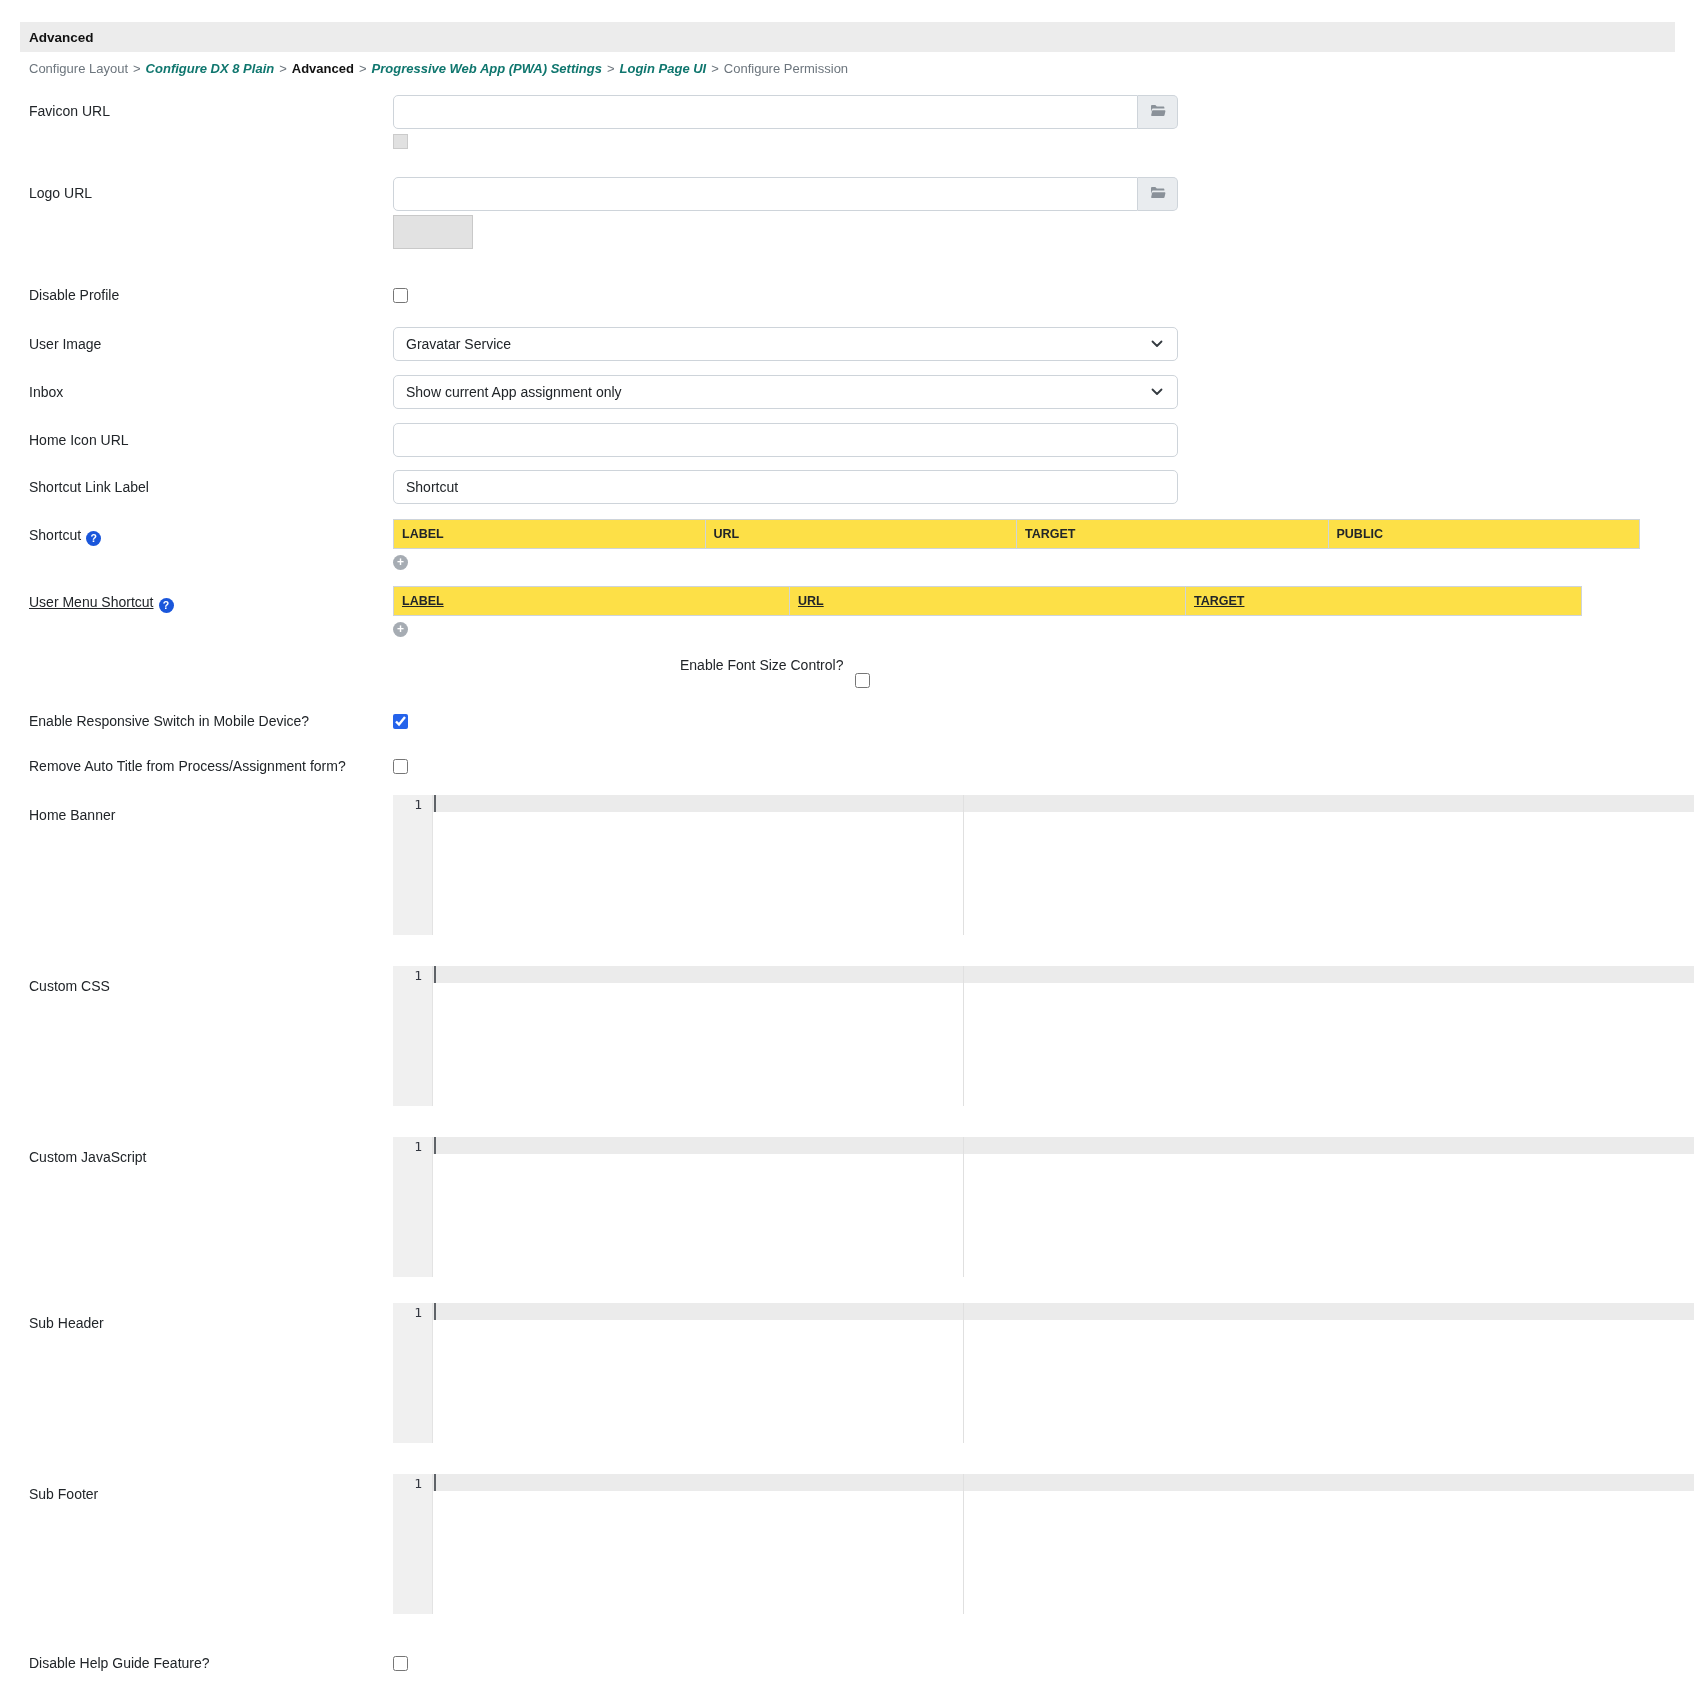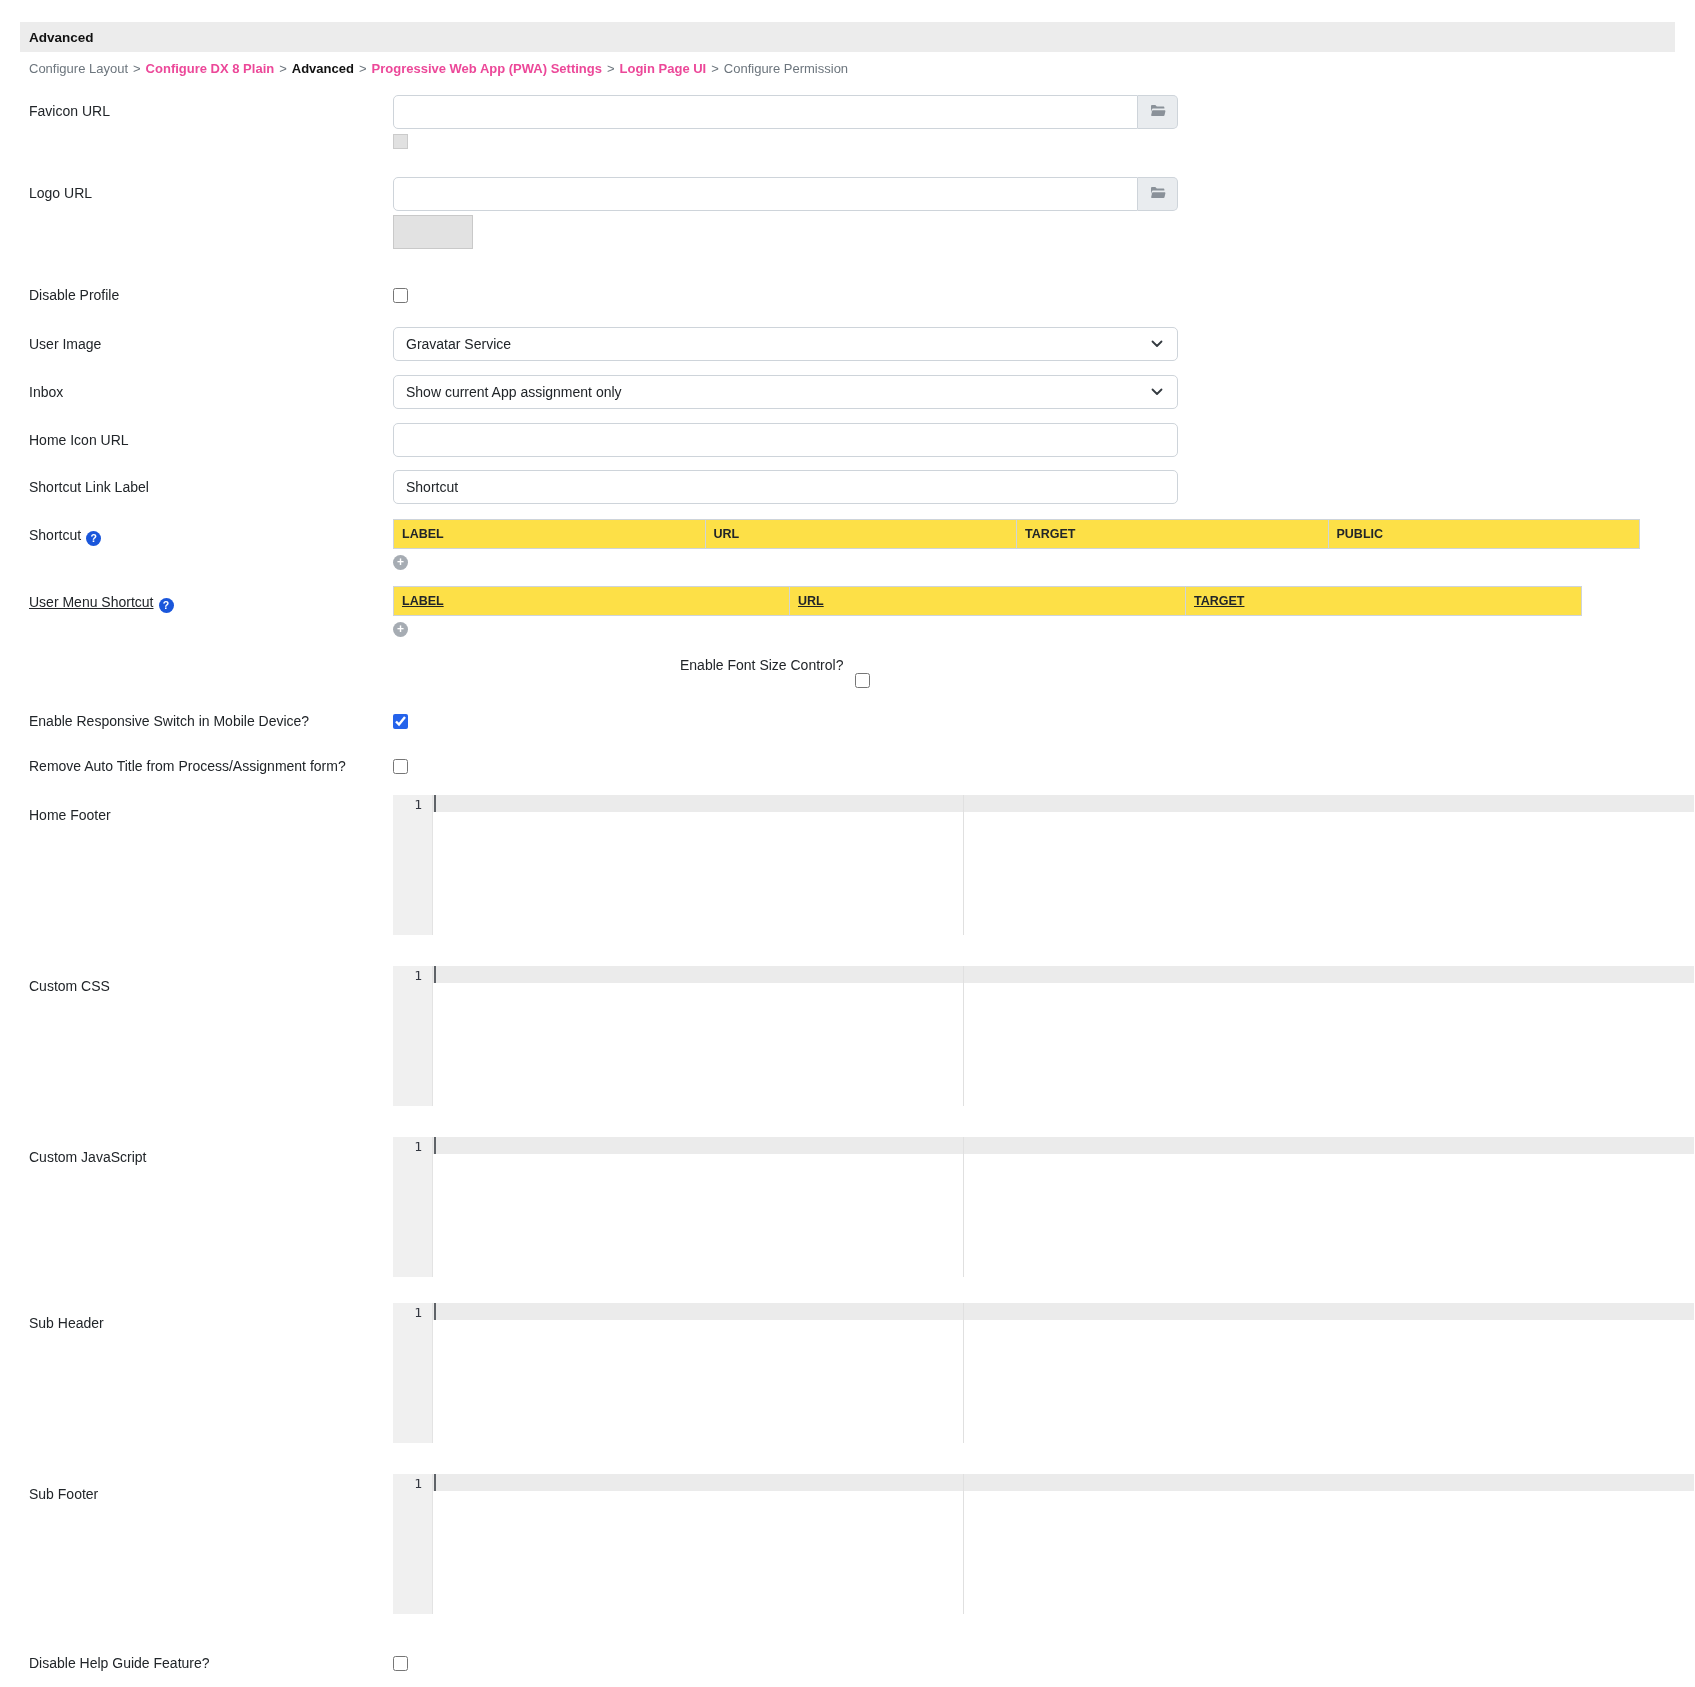--- a/index.html
+++ b/index.html
@@ -13,21 +13,21 @@
     margin:22px 20px 0 20px; height:30px; background:#ececec;
     display:flex; align-items:center; padding-left:9px;
     font-size:13.5px; font-weight:bold; color:#111;
   }
   
   .breadcrumb {
     margin:8px 0 19px 29px; font-size:13px; color:#6c757d; height:16px;
     display:flex; align-items:center; gap:5px; white-space:nowrap;
   }
   .breadcrumb .crumb.plain { color:#6c757d; font-weight:normal; }
-  .breadcrumb .crumb.link  { color:#ec4899; font-weight:bold; cursor:pointer; }
+  .breadcrumb .crumb.link  { color:#0f766e; font-weight:bold; cursor:pointer;font-style:italic; }
   .breadcrumb .crumb.current { color:#111; font-weight:bold; }
   .breadcrumb .sep { color:#6c757d; }
   
   .form { margin-left:29px; }
   .form-row { display:flex; align-items:center; }
   .form-row.top { align-items:flex-start; }
   .form-label { width:364px; flex-shrink:0; font-size:14px; color:#212529; }
   .form-row.top .form-label { padding-top:8px; }
   .form-row.editor-row .form-label { padding-top:12px; }
   
@@ -231,21 +231,21 @@
     <div class="form-label">Enable Responsive Switch in Mobile Device?</div>
     <input type="checkbox" checked="" style="">
   </div>
 
   <div class="form-row" style="margin-bottom:21px;">
     <div class="form-label">Remove Auto Title from Process/Assignment form?</div>
     <input type="checkbox" style="">
   </div>
 
   <div class="form-row top editor-row" style="margin-bottom:31px;">
-    <div class="form-label">Home Footer</div>
+    <div class="form-label">Home Banner</div>
     <div class="code-editor">
       <div class="gutter">
         <div>1</div>
       </div>
       <div class="code-area">
         <div class="active-line"></div>
         <div class="print-margin"></div>
         <div class="cursor"></div>
       </div>
     </div>

